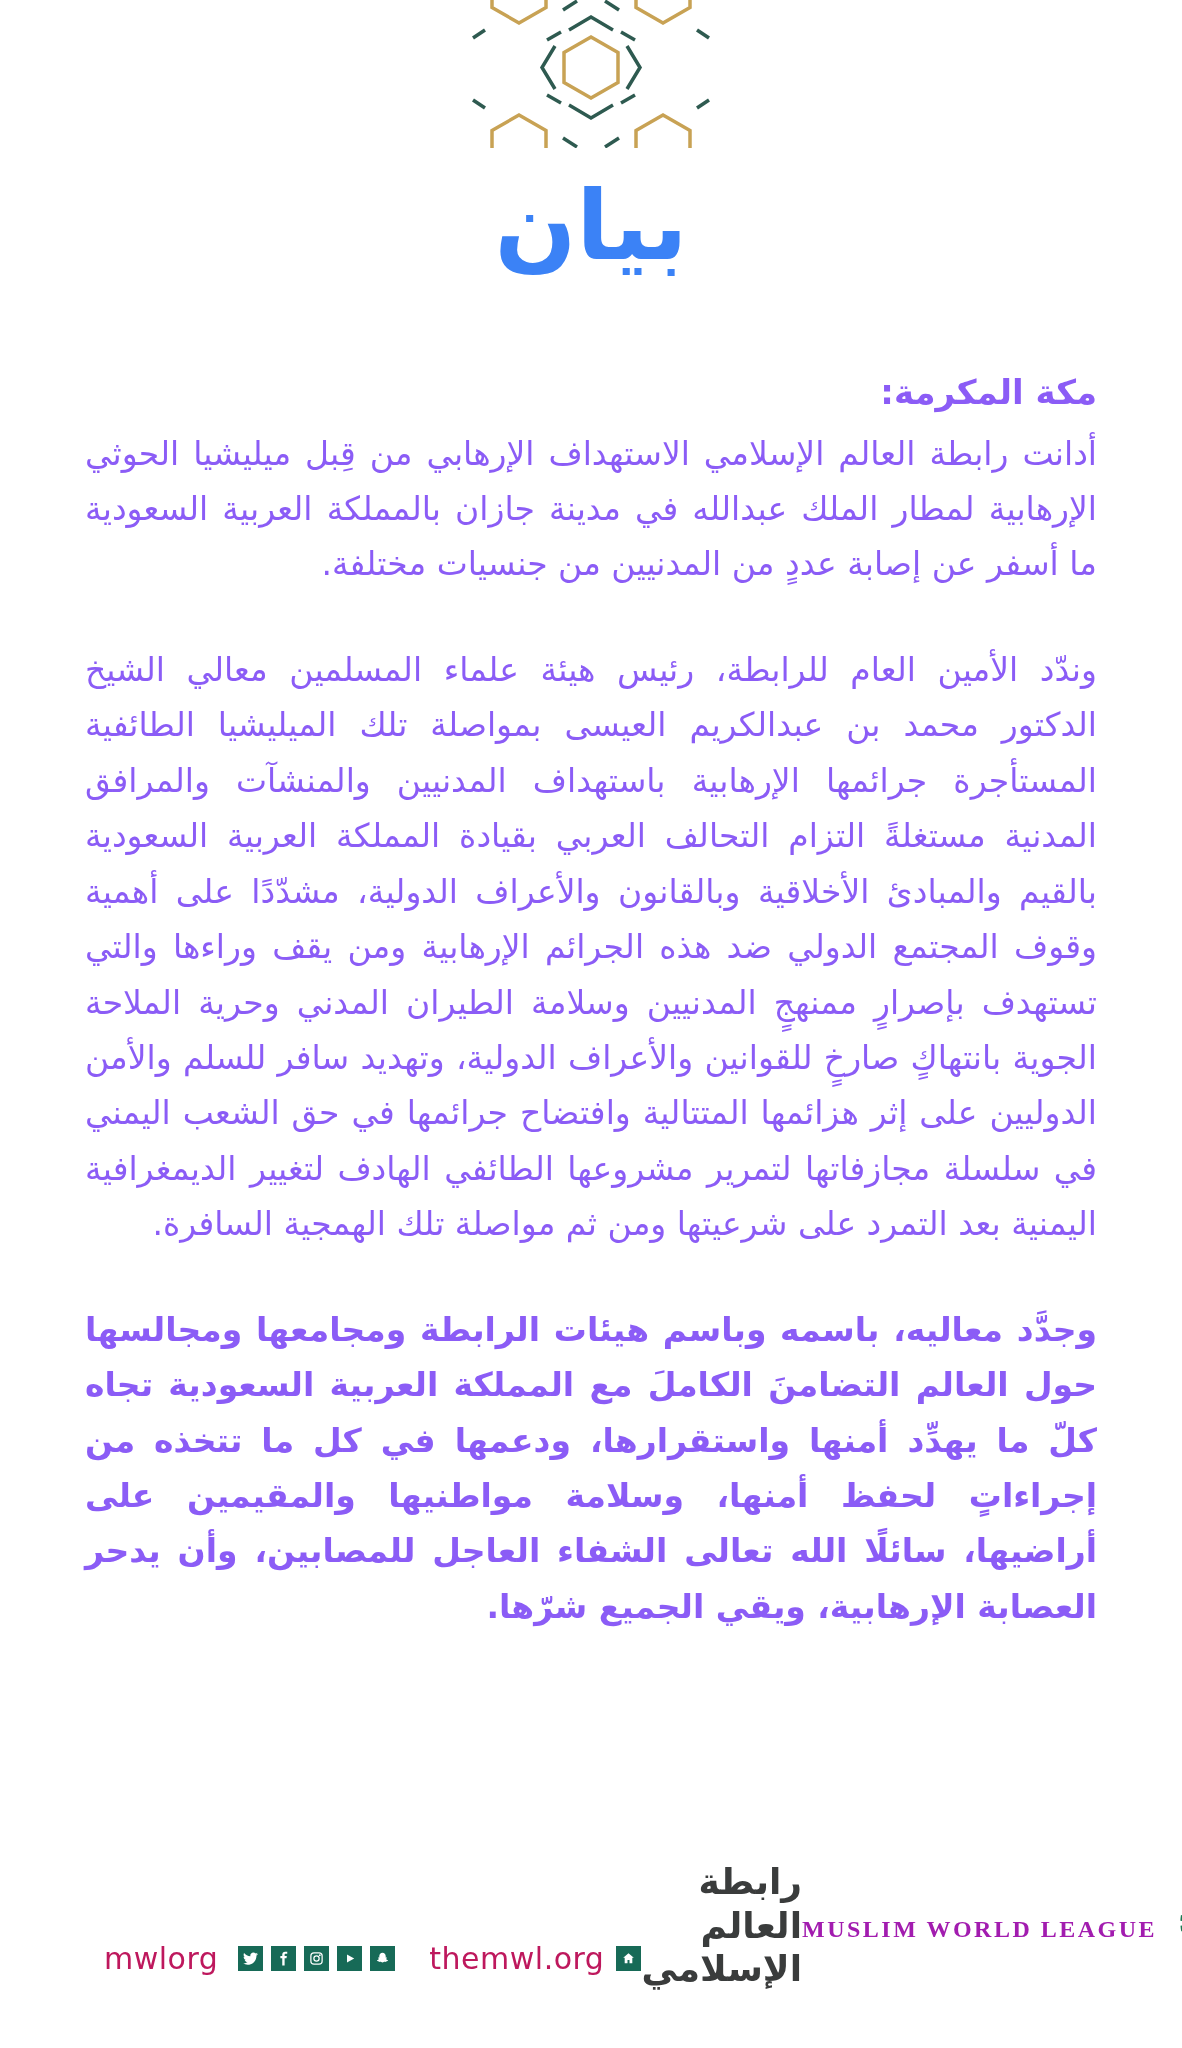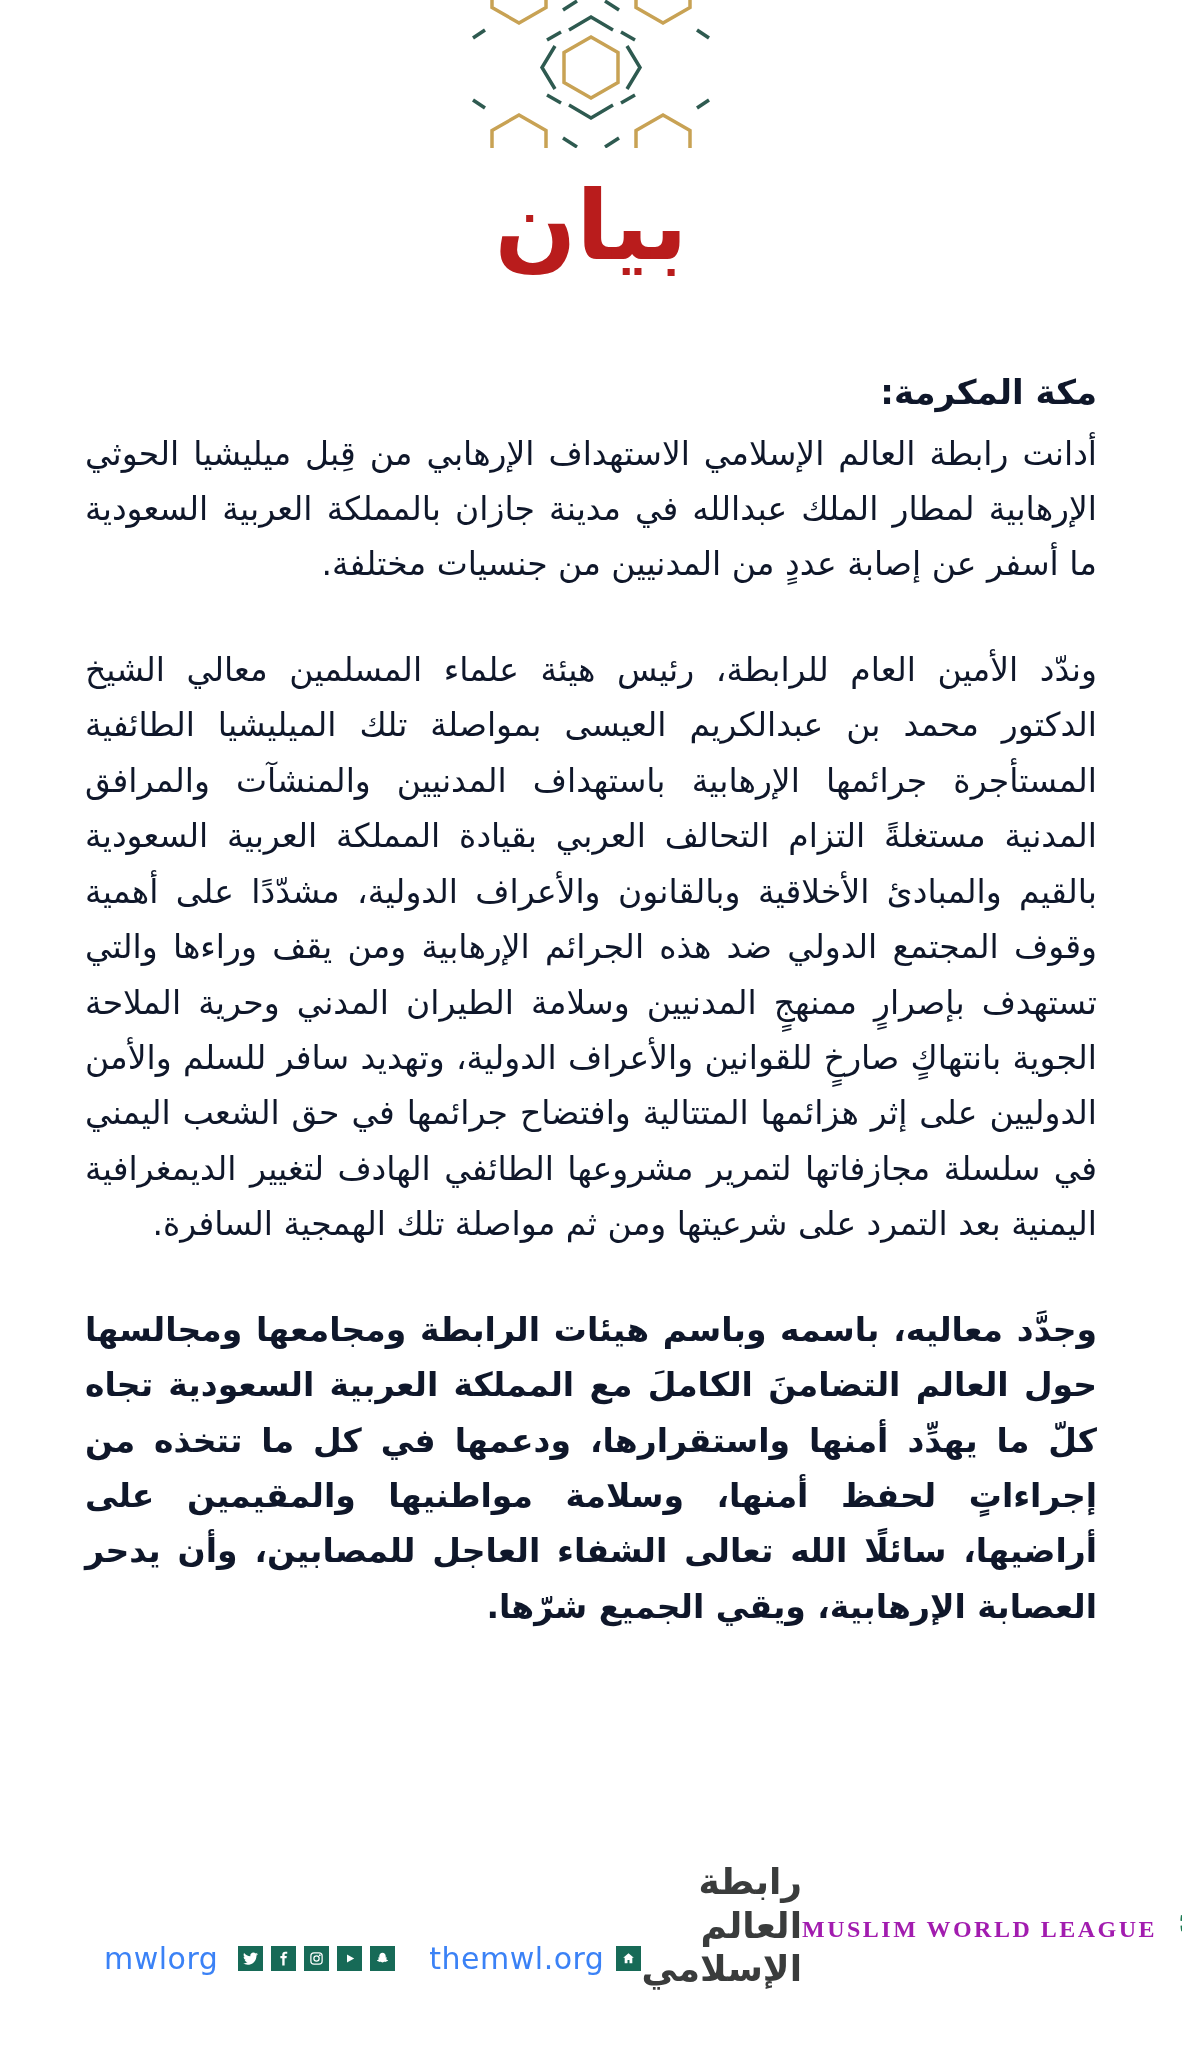--- a/index.html
+++ b/index.html
@@ -5,44 +5,44 @@
   html,body{margin:0;padding:0;}
   body{
     width:1182px;height:2048px;position:relative;background:#ffffff;
     font-family:"DejaVu Sans", sans-serif;overflow:hidden;
   }
   
   .ornament-wrap{width:100%;display:flex;justify-content:center;}
   .ornament-wrap svg{display:block;}
   
   .page-title{
-    margin-top:26px;text-align:center;color:#b91c1c;font-weight:700;
+    margin-top:26px;text-align:center;color:#3b82f6;font-weight:700;
     font-size:96px;line-height:1.1;direction:rtl;
   }
   
   .statement{
-    width:1012px;margin:92px auto 0 auto;direction:rtl;color:#0f172a;
+    width:1012px;margin:92px auto 0 auto;direction:rtl;color:#8b5cf6;
   }
   .location-heading{
     font-weight:700;font-size:34px;margin:0 0 14px 0;text-align:right;
   }
   .statement p{
     font-size:33px;line-height:1.68;margin:0 0 50px 0;
     text-align:justify;text-justify:inter-word;
   }
   .statement p:last-child{margin-bottom:0;font-weight:bold;}
   
   .footer{
     position:absolute;left:0;right:0;bottom:58px;
     display:flex;justify-content:space-between;align-items:flex-end;
     padding:0 100px 0 104px;box-sizing:border-box;
   }
   .footer-left{display:flex;align-items:center;margin-bottom:14px;}
   .handle-text,.site-text{
-    color:#3b82f6;font-size:30px;font-weight:500;letter-spacing:0.5px;
+    color:#be185d;font-size:30px;font-weight:500;letter-spacing:0.5px;
   }
   .icon-row{display:flex;align-items:center;margin:0 34px 0 20px;}
   .icon-sq{
     width:25px;height:25px;background:#176A57;margin-left:8px;
     display:flex;align-items:center;justify-content:center;flex:0 0 auto;
   }
   .icon-sq:first-child{margin-left:0;}
   .icon-sq svg{display:block;}
   .home-sq{margin-left:12px;}
   .footer-right{display:flex;align-items:center;}

